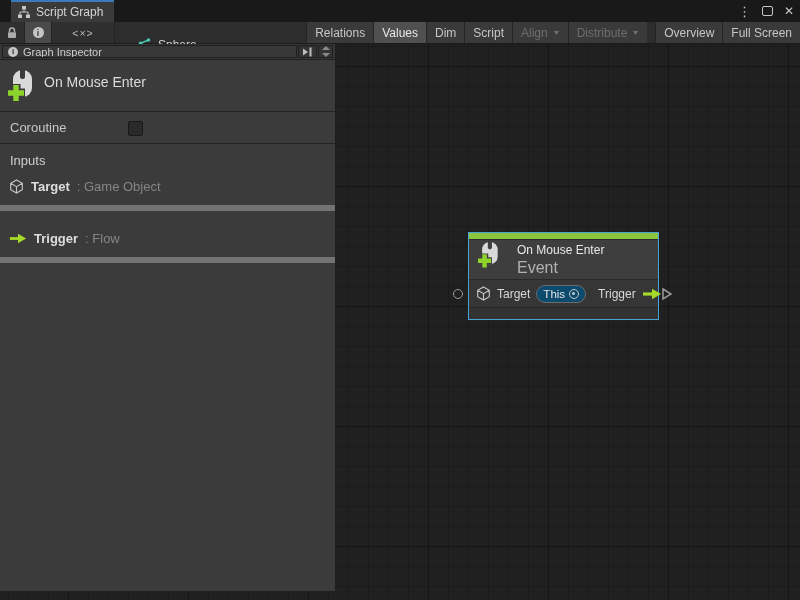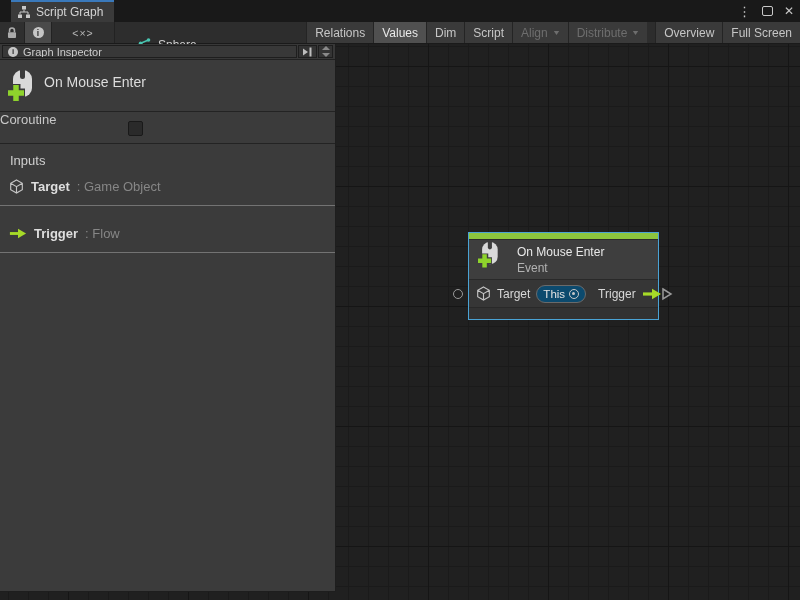--- a/index.html
+++ b/index.html
@@ -67,21 +67,21 @@
 
   
   .node {
     position:absolute; left:468px; top:188px; width:191px;
     border:1px solid #4aa3d5; background:#3e3e3e; cursor:move;
   }
   .node-green { height:6px; background:#8cc63e; }
   .node-header { height:40px; background:#3e3e3e; border-top:1px solid #2a2a2a; display:flex; align-items:center; padding:0 9px; gap:11px; }
   .node-titles { display:flex; flex-direction:column; }
   .node-title { font-size:12px; color:#e8e8e8; }
-  .node-sub { font-size:12px; color:#b2b2b2; margin-top:2px; }
+  .node-sub { font-size:16px; color:#b2b2b2; margin-top:2px; }
   .node-ports { height:28px; background:#363636; border-top:1px solid #292929; display:flex; align-items:center; padding:0 7px; gap:6px; }
   .np-label { font-size:12px; color:#d8d8d8; }
   .this-chip {
     display:inline-flex; align-items:center; gap:4px; background:#0c4a6e;
     border:1px solid #6a6a6a; border-radius:10px; padding:2px 6px;
     font-size:11.5px; color:#e2e2e2; cursor:pointer;
   }
   .target-ring { position:relative; width:10px; height:10px; border:1.5px solid #c8c8c8; border-radius:50%; }
   .target-ring span { position:absolute; left:2.3px; top:2.3px; width:3px; height:3px; border-radius:50%; background:#c8c8c8; }
   .np-spacer { flex:1; }
@@ -105,23 +105,23 @@
     color:#cdcdcd; font-size:11px; line-height:12px; overflow:hidden;
   }
   .insp-field .info-circle { width:10px; height:10px; font-size:8px; flex:none; }
   .insp-collapse { width:19px; margin:1px 0; border:1px solid #1e1e1e; display:flex; align-items:center; justify-content:center; cursor:pointer; background:#333; }
   .insp-spinner { width:15px; margin:1px 2px 1px 1px; border:1px solid #1e1e1e; background:#343434; display:flex; flex-direction:column; align-items:center; justify-content:center; gap:3px; cursor:pointer; }
   .tri-up { width:0; height:0; border-left:4px solid transparent; border-right:4px solid transparent; border-bottom:4px solid #8a8a8a; }
   .tri-down { width:0; height:0; border-left:4px solid transparent; border-right:4px solid transparent; border-top:4px solid #8a8a8a; }
 
   .sec-title { height:52px; border-bottom:1px solid #232323; position:relative; }
   .sec-title .unit-title { position:absolute; left:44px; top:14px; font-size:14px; color:#dcdcdc; }
-  .sec-coroutine { height:32px; border-bottom:1px solid #232323; position:relative; display:flex; font-size:13px; color:#c8c8c8; }
+  .sec-coroutine { height:32px; border-bottom:1px solid #232323; position:relative; display:flex; align-items:center; padding-left:10px; font-size:13px; color:#c8c8c8; }
   .checkbox { position:absolute; left:128px; top:9px; width:15px; height:15px; background:#2a2a2a; border:1px solid #191919; border-radius:2px; cursor:pointer; }
-  .sec-io { border-bottom:1px solid #737373; padding:9px 0 11px; }
+  .sec-io { border-bottom:6px solid #737373; padding:9px 0 11px; }
   .io-header { padding-left:10px; font-size:13px; color:#cfcfcf; }
   .io-row { margin-top:11px; padding-left:9px; display:flex; align-items:center; gap:7px; font-size:13px; }
   .io-name { font-weight:bold; color:#dedede; }
   .io-type { color:#868686; }
   .insp-fill { flex:1; }
 
   
   .mouse { position:relative; width:28px; height:36px; --holebg:#3b3b3b; }
   .m-body { position:absolute; left:5px; top:0; width:19px; height:27px; background:#d9d9d9; border-radius:9px; }
   .m-slit { position:absolute; left:12px; top:-1px; width:5px; height:10px; background:var(--holebg); border-radius:0 0 4px 4px; }

